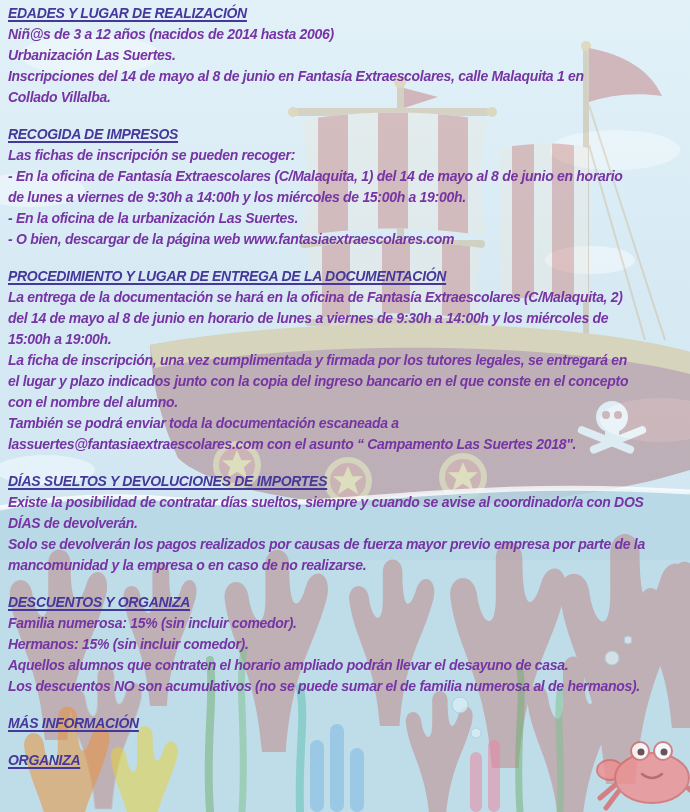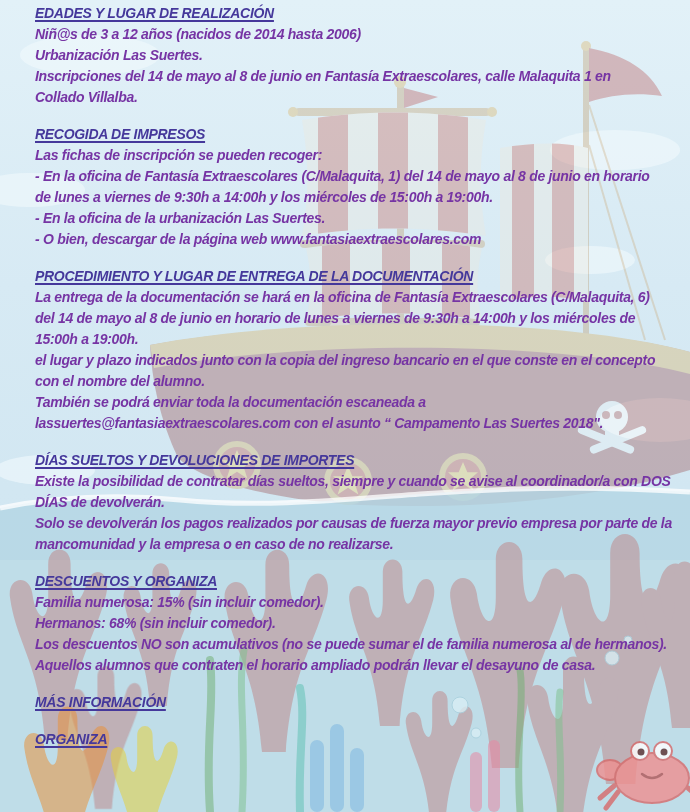--- a/index.html
+++ b/index.html
@@ -14,21 +14,20 @@
   svg.bg { position:absolute; left:0; top:0; z-index:1; }
   .text-layer { position:absolute; left:8px; top:3px; right:0; z-index:2; }
   .section { margin:0 0 16px 0; }
   .heading, .line {
     font-style:italic;
     font-weight:bold;
     font-size:14px;
     line-height:21px;
     letter-spacing:-0.3px;
     white-space:pre;
-    margin-left:27px;
   }
   .line { color:#7634A4; }
   .heading {
     color:#45389B;
     text-decoration:underline;
     text-decoration-thickness:1.5px;
     text-underline-offset:2px;
   }
 </style>
 </head>
@@ -206,43 +205,44 @@
       <div class="heading">RECOGIDA DE IMPRESOS</div>
       <div class="line">Las fichas de inscripción se pueden recoger:</div>
       <div class="line">- En la oficina de Fantasía Extraescolares (C/Malaquita, 1) del 14 de mayo al 8 de junio en horario</div>
       <div class="line">de lunes a viernes de 9:30h a 14:00h y los miércoles de 15:00h a 19:00h.</div>
       <div class="line">- En la oficina de la urbanización Las Suertes.</div>
       <div class="line">- O bien, descargar de la página web www.fantasiaextraescolares.com</div>
     </div>
 
     <div class="section">
       <div class="heading">PROCEDIMIENTO Y LUGAR DE ENTREGA DE LA DOCUMENTACIÓN</div>
-      <div class="line">La entrega de la documentación se hará en la oficina de Fantasía Extraescolares (C/Malaquita, 6)</div>
+      <div class="line">La entrega de la documentación se hará en la oficina de Fantasía Extraescolares (C/Malaquita, 2)</div>
       <div class="line">del 14 de mayo al 8 de junio en horario de lunes a viernes de 9:30h a 14:00h y los miércoles de</div>
       <div class="line">15:00h a 19:00h.</div>
+      <div class="line">La ficha de inscripción, una vez cumplimentada y firmada por los tutores legales, se entregará en</div>
       <div class="line">el lugar y plazo indicados junto con la copia del ingreso bancario en el que conste en el concepto</div>
       <div class="line">con el nombre del alumno.</div>
       <div class="line">También se podrá enviar toda la documentación escaneada a</div>
       <div class="line">lassuertes@fantasiaextraescolares.com con el asunto “ Campamento Las Suertes 2018".</div>
     </div>
 
     <div class="section">
       <div class="heading">DÍAS SUELTOS Y DEVOLUCIONES DE IMPORTES</div>
       <div class="line">Existe la posibilidad de contratar días sueltos, siempre y cuando se avise al coordinador/a con DOS</div>
       <div class="line">DÍAS de devolverán.</div>
       <div class="line">Solo se devolverán los pagos realizados por causas de fuerza mayor previo empresa por parte de la</div>
       <div class="line">mancomunidad y la empresa o en caso de no realizarse.</div>
     </div>
 
     <div class="section">
       <div class="heading">DESCUENTOS Y ORGANIZA</div>
       <div class="line">Familia numerosa: 15% (sin incluir comedor).</div>
-      <div class="line">Hermanos: 68% (sin incluir comedor).</div>
+      <div class="line">Hermanos: 15% (sin incluir comedor).</div>
+      <div class="line">Aquellos alumnos que contraten el horario ampliado podrán llevar el desayuno de casa.</div>
       <div class="line">Los descuentos NO son acumulativos (no se puede sumar el de familia numerosa al de hermanos).</div>
-      <div class="line">Aquellos alumnos que contraten el horario ampliado podrán llevar el desayuno de casa.</div>
     </div>
 
     <div class="section">
       <div class="heading">MÁS INFORMACIÓN</div>
     </div>
 
     <div class="section">
       <div class="heading">ORGANIZA</div>
     </div>
 

